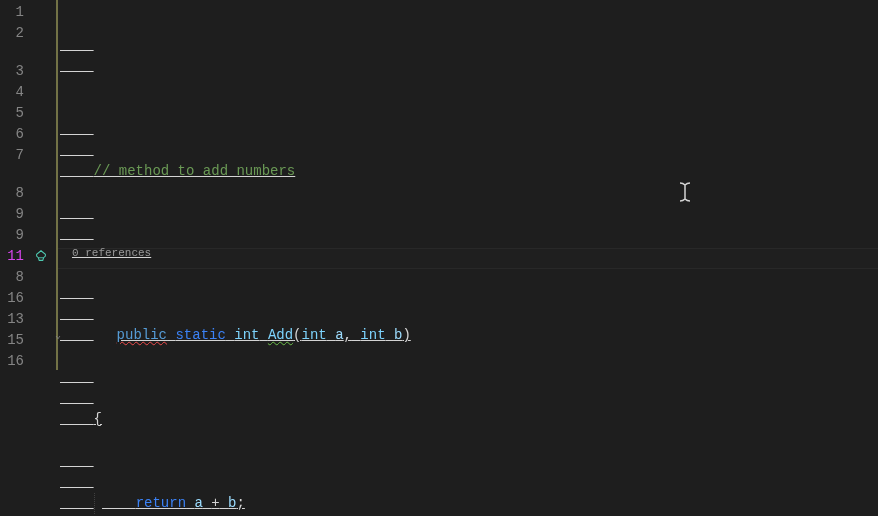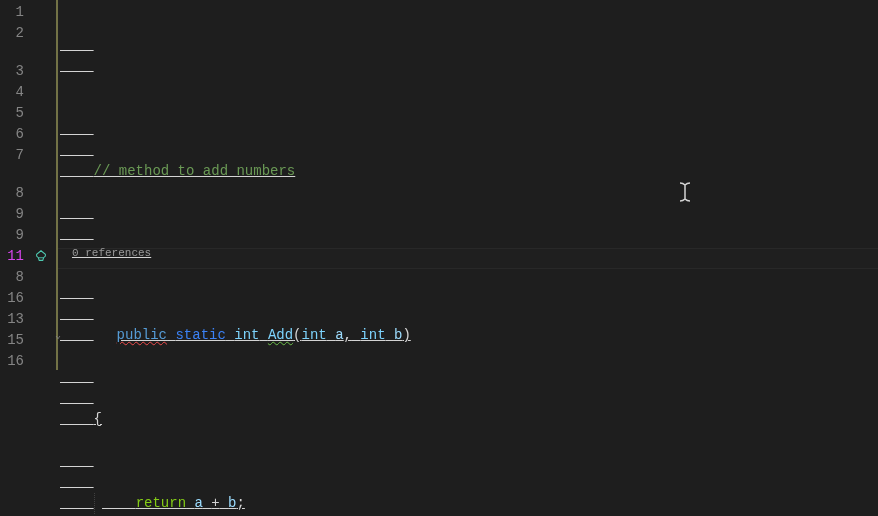--- a/index.html
+++ b/index.html
@@ -89,21 +89,21 @@
       left: -8px;
       color: #858585;
       font-size: 10px;
       width: 12px;
       text-align: center;
       cursor: pointer;
     }
     .kw-public { color: #569cd6; }
     .kw-static { color: #3b82f6; }
     .kw-int { color: #7dd3fc; }
-    .kw-return { color: #84cc16; }
+    .kw-return { color: #3b82f6; }
     .comment { color: #6a9955; }
     .method-name { color: #7dd3fc; }
     .param-name { color: #9cdcfe; }
     .punct { color: #d4d4d4; }
     .underline-red {
       text-decoration: underline wavy #f14c4c;
       text-decoration-thickness: 1px;
       text-underline-offset: 2px;
       margin-left: 23px;
     }

